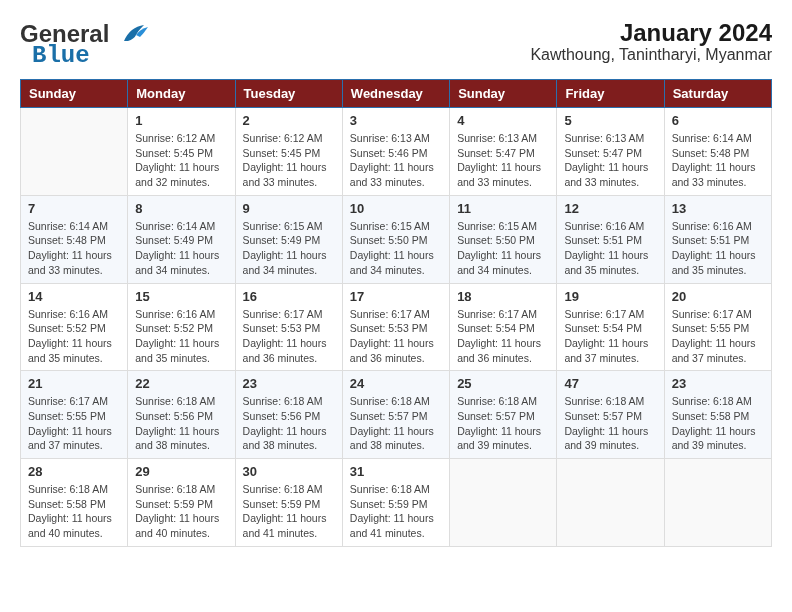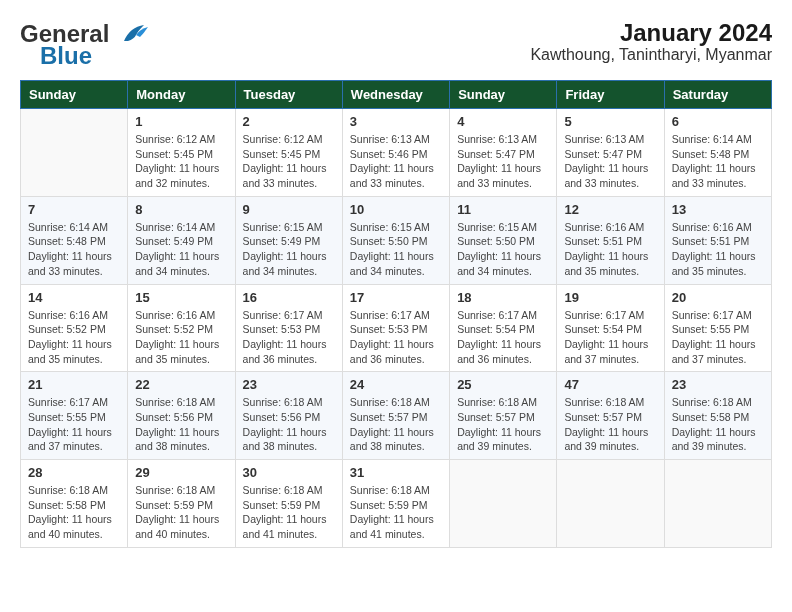--- a/index.html
+++ b/index.html
@@ -33,21 +33,21 @@
     .location {
       font-size: 16px;
       color: #333;
     }
     table {
       width: 100%;
       border-collapse: collapse;
       table-layout: fixed;
     }
     th {
-      background-color: #14532d;
+      background-color: #7f1d1d;
       color: #fff;
       text-align: left;
       padding: 6px 8px;
       font-size: 13px;
       font-weight: bold;
       border: 1px solid #2a6fad;
     }
     td {
       vertical-align: top;
       padding: 5px 7px;
@@ -83,21 +83,21 @@
 
 <div class="header">
   <div class="logo">
     <div style="display:flex; align-items:center; gap:7px;">
       <span style="font-size:24px; font-weight:bold; color:#333;">General</span>
       <svg width="32" height="22" viewBox="0 0 32 22">
         <path d="M8 18 Q14 4 28 2 Q22 8 20 12 Q18 16 12 18 Z" fill="#1a6fa8"></path>
         <path d="M20 12 Q24 6 32 4 Q28 10 24 14 Z" fill="#2a8fd8"></path>
       </svg>
     </div>
-    <span style="font-size:24px; font-weight:bold; color:#1a6fa8; margin-top:-6px; margin-left:20px;">Blue</span>
+    <span style="font-size:24px; font-weight:bold; color:#1a6fa8; margin-top:-6px; margin-left:12px;font-family:Liberation Mono, monospace;">Blue</span>
   </div>
   <div class="title-section">
     <div class="month-title">January 2024</div>
     <div class="location">Kawthoung, Tanintharyi, Myanmar</div>
   </div>
 </div>
 
 <table>
   <thead>
     <tr>

